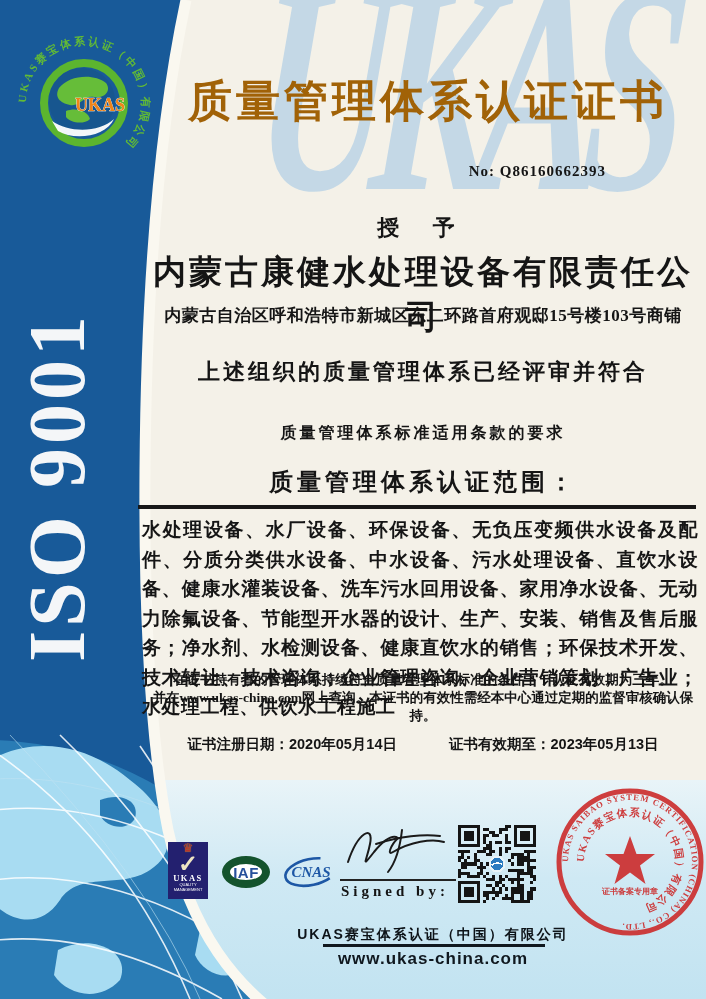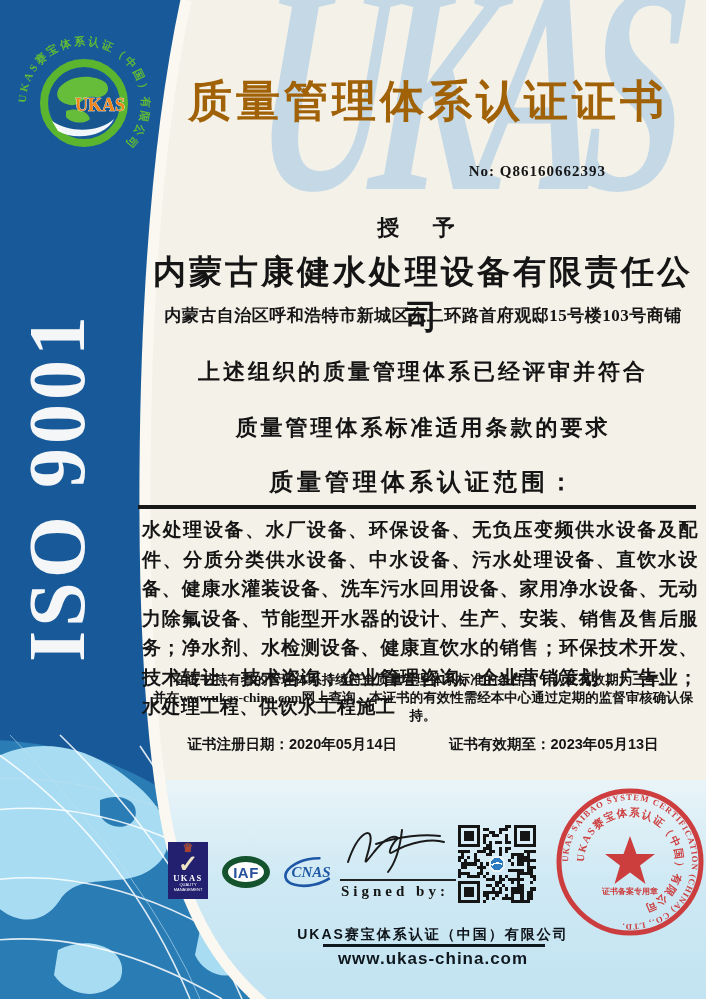--- a/index.html
+++ b/index.html
@@ -23,38 +23,38 @@
   
   .cline{left:140px;width:566px;text-align:center;}
   .title{left:150px;width:556px;top:72px;text-align:center;font-size:44px;font-weight:bold;
     letter-spacing:4px;color:#a16207;}
   .certno{right:100px;top:163px;font-size:15px;font-weight:bold;letter-spacing:1px;margin-left:44px;}
   .awarded{top:213px;font-size:22px;font-weight:bold;letter-spacing:14px;}
   .company{top:250px;font-size:33px;font-weight:bold;letter-spacing:3px;}
   .address{top:304px;font-size:17px;font-weight:600;letter-spacing:.5px;}
   .stmt1{top:357px;font-size:22px;font-weight:700;letter-spacing:3px;}
   .stdline{top:391px;font-size:27px;font-weight:600;letter-spacing:1px;}
-  .stmt2{top:413px;font-size:22px;font-weight:700;letter-spacing:3px;}
+  .stmt2{top:423px;font-size:16px;font-weight:700;letter-spacing:3px;}
   .scopehead{top:466px;font-size:24px;font-weight:bold;letter-spacing:4px;}
   .rule{left:138px;top:505px;width:558px;height:4px;background:#181818;}
   .scope{left:142px;top:515px;width:556px;font-size:19px;font-weight:700;
     line-height:29.5px;text-align:justify;letter-spacing:.5px;}
   .note1{top:671px;font-size:13.5px;font-weight:600;}
   .note2{top:689px;font-size:13.5px;font-weight:700;}
   .dates{left:140px;top:735px;width:566px;display:flex;justify-content:center;gap:52px;
     font-size:14.5px;font-weight:bold;font-family:"Liberation Sans","DejaVu Sans",sans-serif;}
   
   .crown-logo{left:168px;top:842px;width:40px;height:57px;background:#23206f;
     display:flex;flex-direction:column;align-items:center;padding-top:1px;box-sizing:border-box;}
   .crown-glyph{font-size:12px;line-height:11px;color:#b5342c;text-shadow:0 0 1px #d9a92f;}
   .check-glyph{font-size:24px;line-height:20px;font-weight:bold;color:#eee5c4;}
   .crown-ukas{font-size:8.5px;line-height:9px;letter-spacing:1.5px;color:#fff;font-weight:bold;}
   .crown-sub{font-size:4px;line-height:4.5px;color:#fff;text-align:center;
     font-family:"Liberation Sans",sans-serif;}
-  .iaf-logo{left:222px;top:856px;width:48px;height:32px;border:6px solid #14532d;border-radius:50%;
+  .iaf-logo{left:222px;top:856px;width:48px;height:32px;border:8px solid #14532d;border-radius:50%;
     background:#fff;box-sizing:border-box;display:flex;align-items:center;justify-content:center;}
   .iaf-text{font-size:15px;font-weight:bold;color:#27509b;
     font-family:"Liberation Sans","DejaVu Sans",sans-serif;letter-spacing:.5px;}
   .cnas-logo{left:283px;top:853px;}
   .sig{left:340px;top:818px;}
   .sig-line{left:340px;top:879px;width:116px;height:2px;background:#222;}
   .signedby{left:341px;top:883px;font-size:15px;font-weight:600;letter-spacing:4px;}
   .qr{left:458px;top:825px;width:78px;height:78px;}
   .seal{left:550px;top:782px;}
   .f-company{left:150px;width:566px;top:926px;text-align:center;font-size:14px;font-weight:bold;

